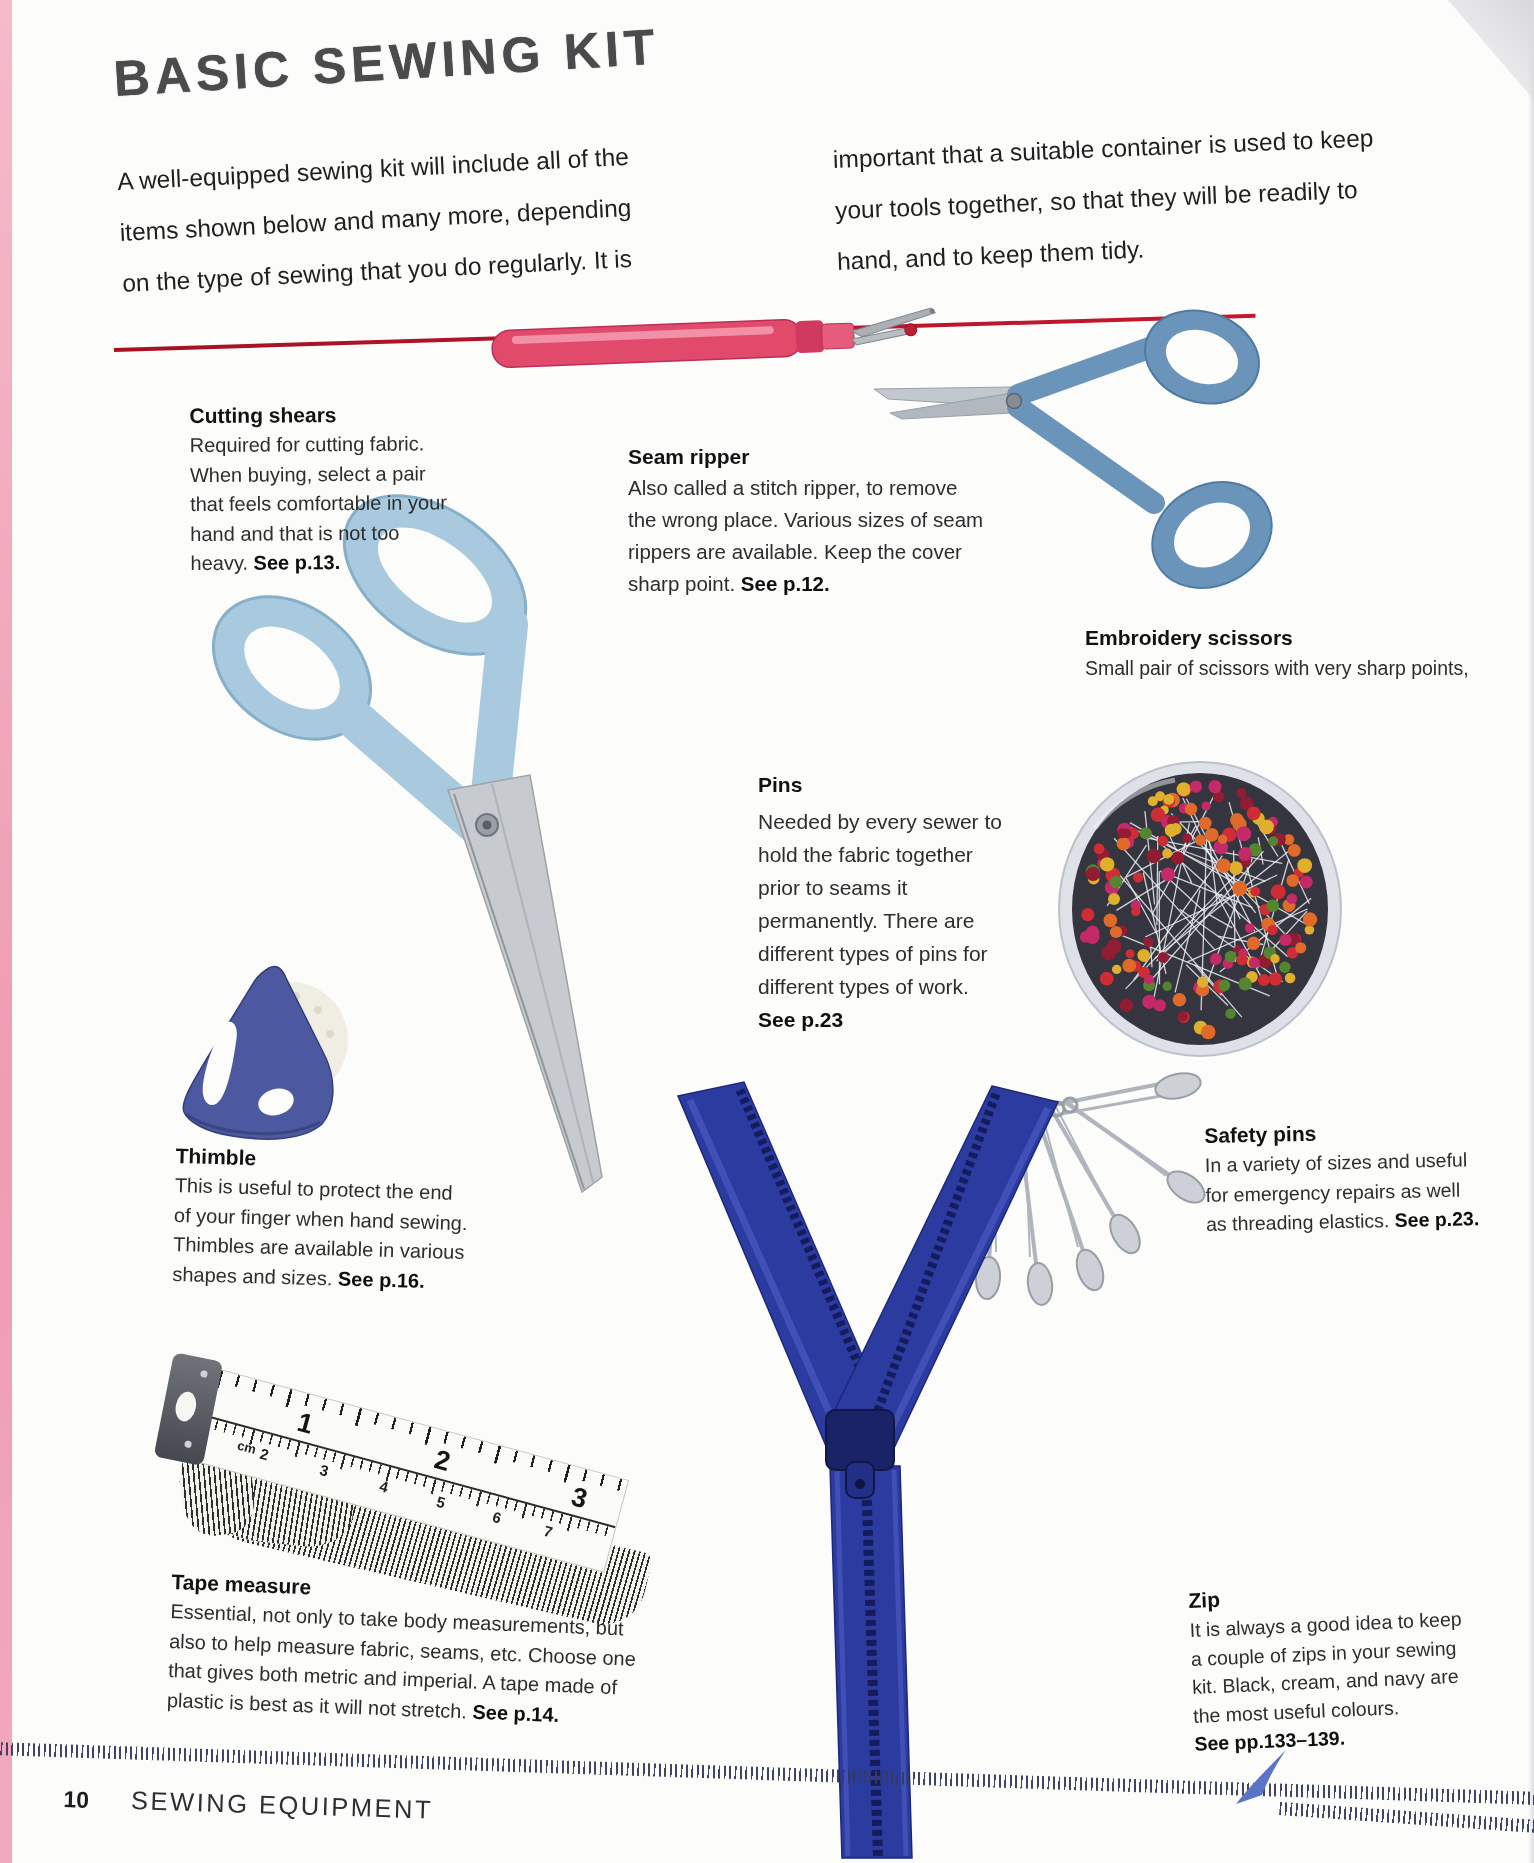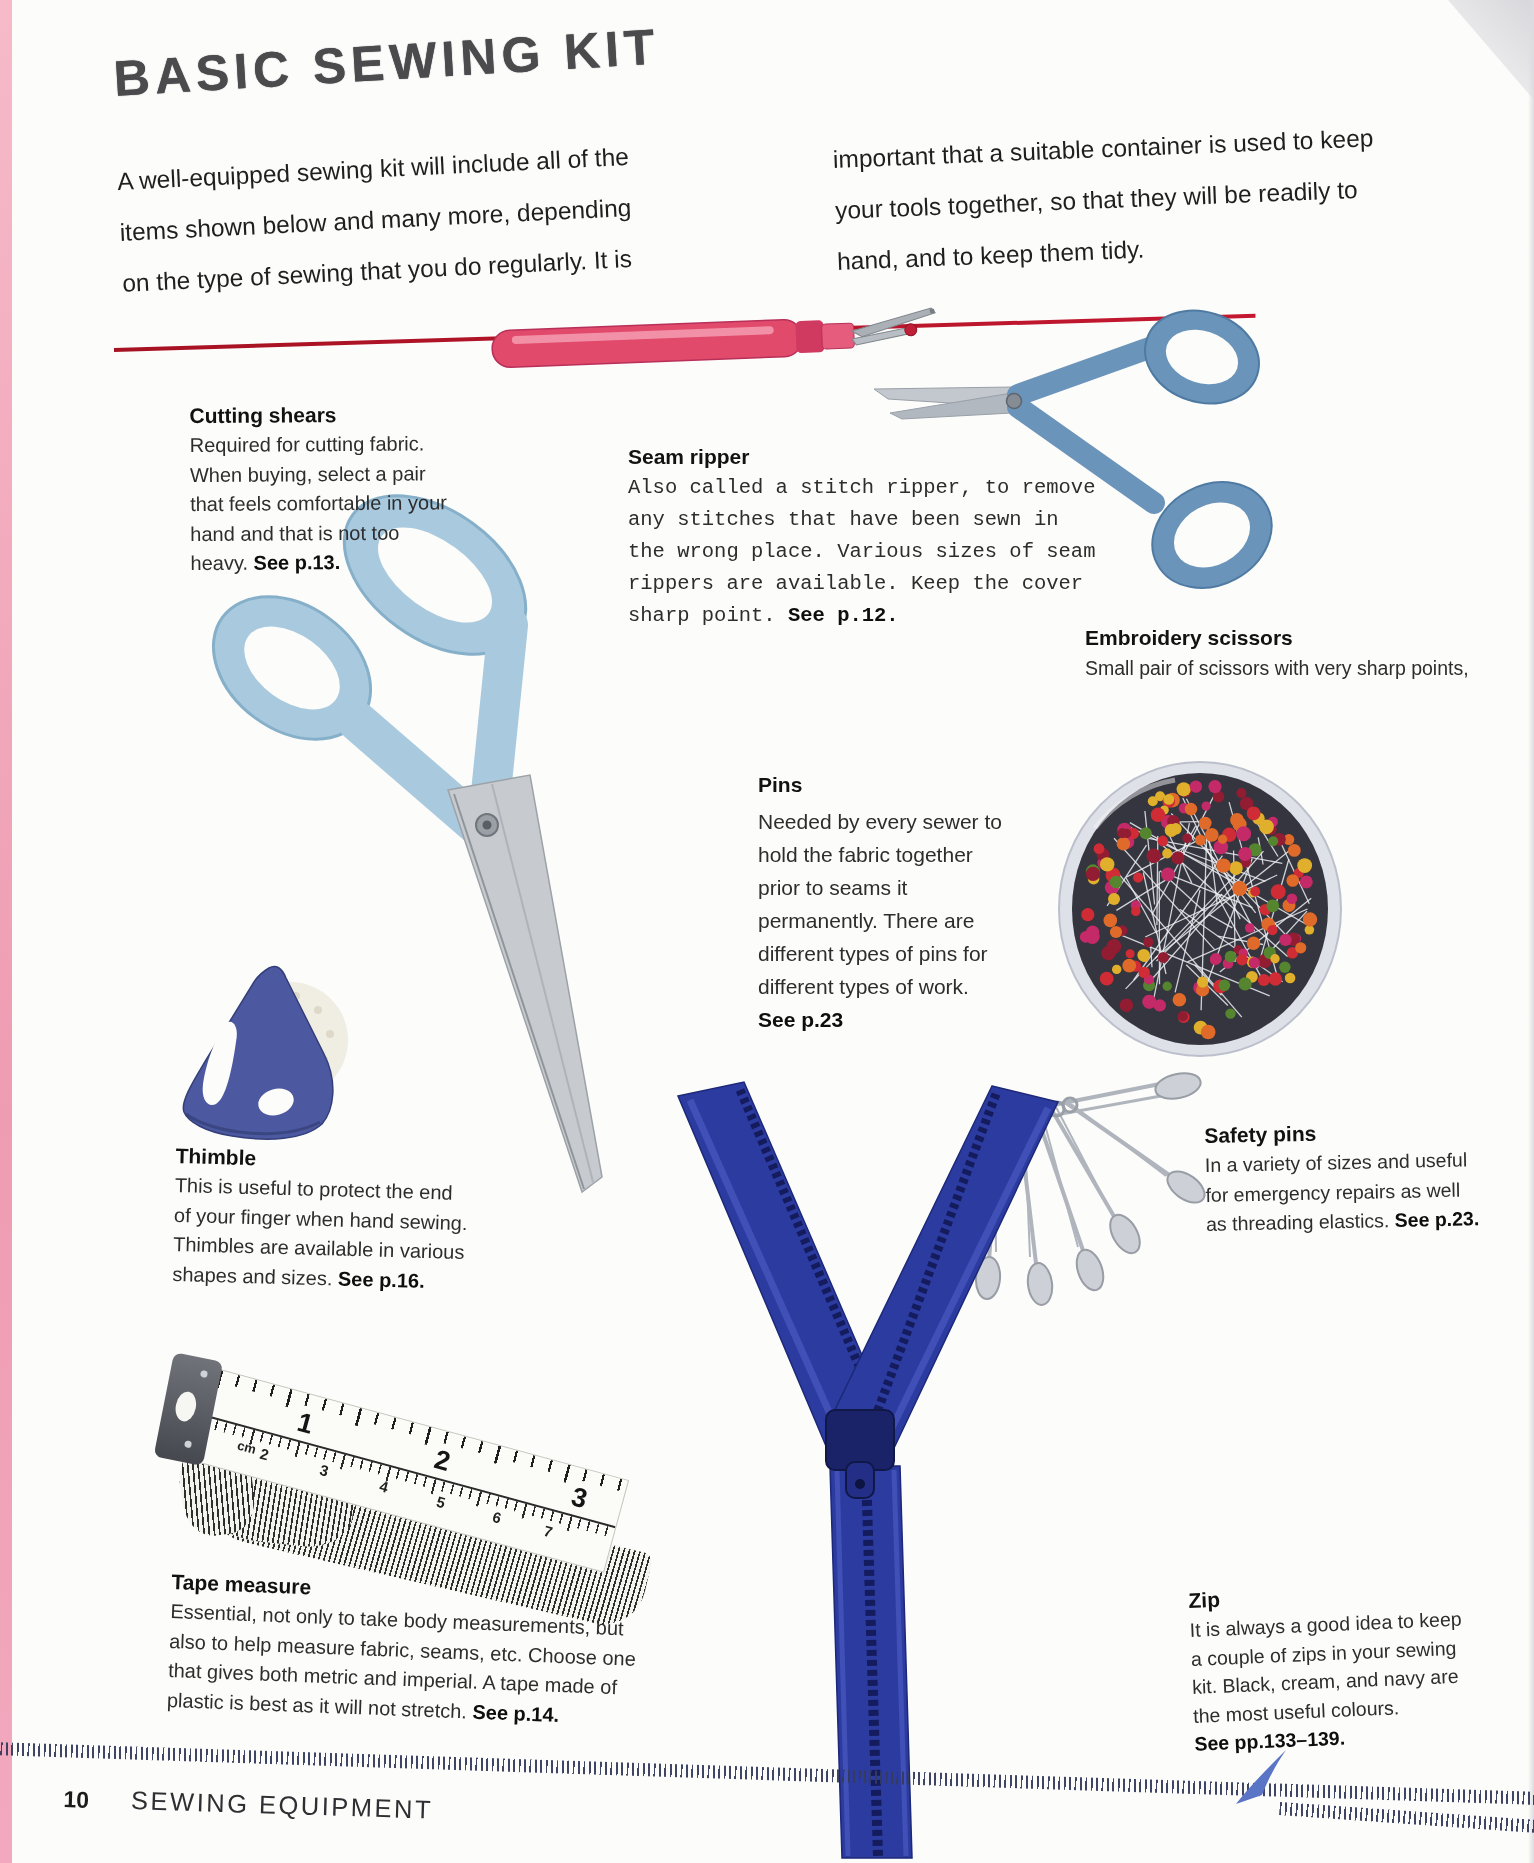--- a/index.html
+++ b/index.html
@@ -21,21 +21,21 @@
   .intro-right{left:832px;top:134px;transform:rotate(-2.3deg);transform-origin:left top;}
   .rule{left:114px;top:348px;width:1142px;height:3.5px;background:linear-gradient(90deg,#a61222,#c41830);
         transform:rotate(-1.72deg);transform-origin:left center;}
   
   .h{font-weight:700;font-size:21px;color:#121212;margin:0 0 3px 0;}
   .b{font-size:20px;color:#2d2d2d;line-height:29.5px;}
   .see{font-weight:700;color:#0e0e0e;}
   .ra{}
   .t-cutting{left:190px;top:403px;width:310px;transform:rotate(-.4deg);}
   .t-ripper{left:628px;top:445px;width:375px;}
-  .t-ripper .b{font-size:20.5px;line-height:32px;font-family:Liberation Mono, monospace;}
+  .t-ripper .b{font-size:20.5px;line-height:32px;}
   .t-embroidery{left:1085px;top:626px;width:400px;}
   .t-embroidery .b{font-size:19.5px;line-height:30px;}
   .t-pins{left:758px;top:773px;width:266px;}
   .t-pins .b{font-size:21px;line-height:33px;margin-top:8px;}
   .t-thimble{left:176px;top:1144px;width:340px;transform:rotate(1.6deg);transform-origin:left top;}
   .t-safety{left:1204px;top:1124px;width:325px;transform:rotate(-1.2deg);transform-origin:left top;}
   .t-safety .b{font-size:19.5px;}
   .t-tape{left:172px;top:1570px;width:510px;transform:rotate(2.2deg);transform-origin:left top;}
   .t-zip{left:1188px;top:1589px;width:310px;transform:rotate(-2.4deg);transform-origin:left top;}
   .t-zip .b{font-size:19.5px;line-height:28.5px;}
@@ -469,21 +469,20 @@
       <div class="nowrap">that feels comfortable in your</div>
       <div class="nowrap">hand and that is not too</div>
       <div class="nowrap"><span>heavy. </span><span class="see">See p.13.</span></div>
     </div>
   </div>
 
   <div class="abs t-ripper">
     <div class="h">Seam ripper</div>
     <div class="b">
       <div class="nowrap">Also called a stitch ripper, to remove</div>
-      <div class="nowrap">any stitches that have been sewn in</div>
       <div class="nowrap">the wrong place. Various sizes of seam</div>
       <div class="nowrap">rippers are available. Keep the cover</div>
       <div class="nowrap"><span>sharp point. </span><span class="see">See p.12.</span></div>
     </div>
   </div>
 
   <div class="abs t-embroidery ra">
     <div class="h">Embroidery scissors</div>
     <div class="b">
       <div class="nowrap">Small pair of scissors with very sharp points,</div>

